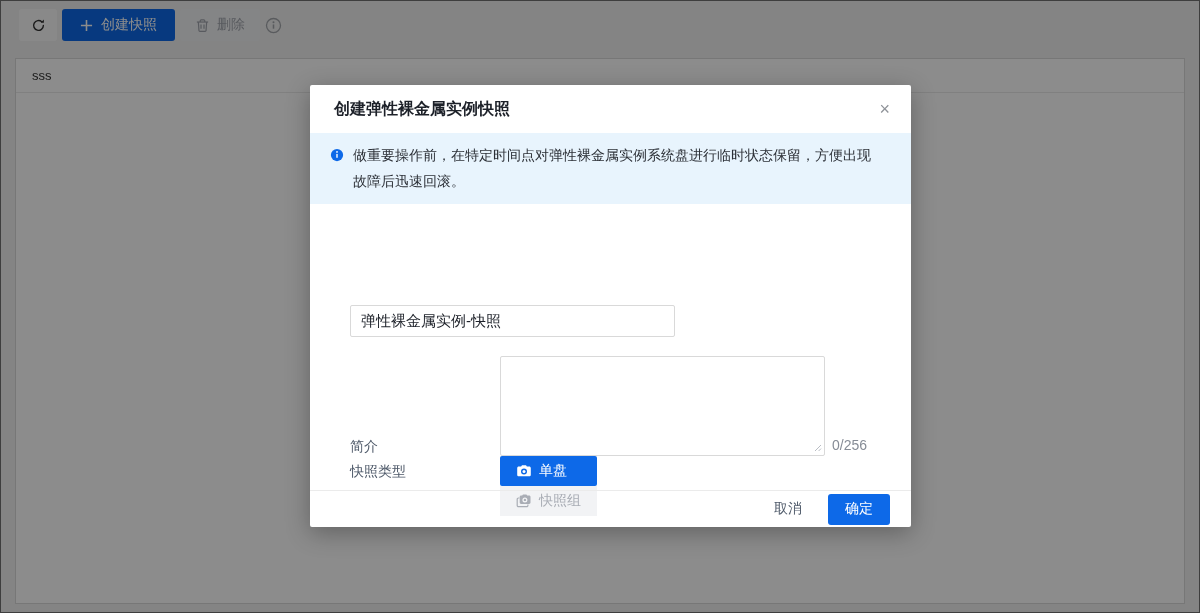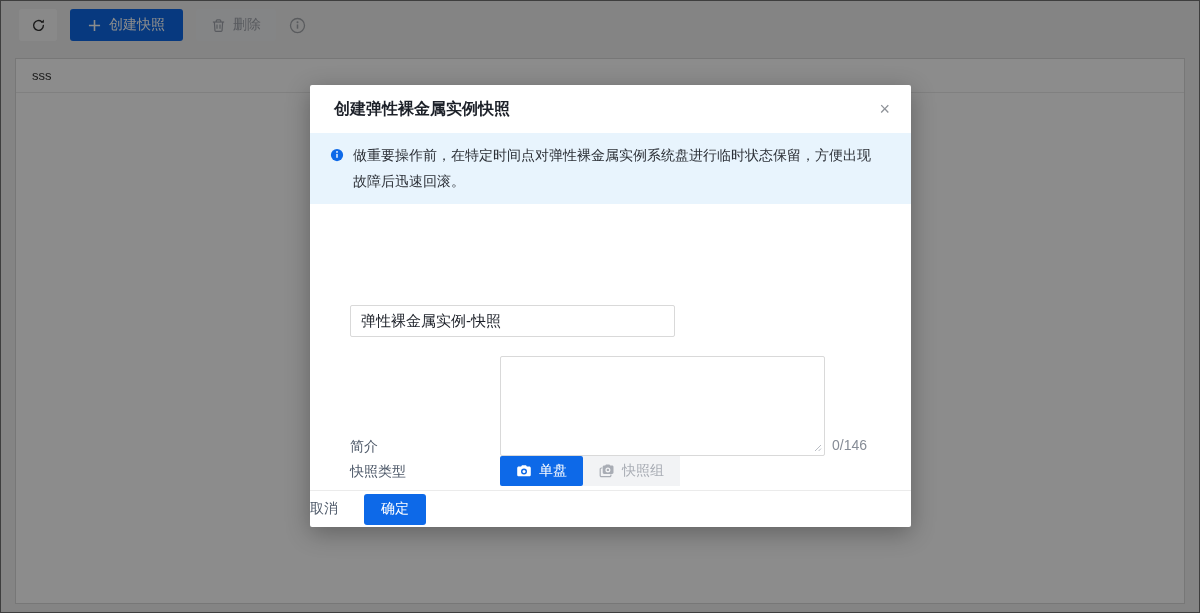--- a/index.html
+++ b/index.html
@@ -4,21 +4,21 @@
 <style>
   * { margin:0; padding:0; box-sizing:border-box; }
   html,body { width:1200px; height:613px; }
   body {
     position:relative; overflow:hidden; background:#f0f0f0;
     font-family:"Liberation Sans","DejaVu Sans",sans-serif;
   }
   .frame { position:absolute; inset:0; border:1px solid #3e3e3e; z-index:60; pointer-events:none; }
 
   
-  .toolbar { position:absolute; top:9px; left:19px; display:flex; align-items:center; gap:13px; height:32px; }
+  .toolbar { position:absolute; top:9px; left:19px; display:flex; align-items:center; gap:5px; height:32px; }
   .btn { height:32px; border-radius:3px; display:flex; align-items:center; font-size:14px; cursor:pointer; border:none; }
   .btn-refresh { width:38px; justify-content:center; background:#fafafa; color:#333; }
   .btn-create { background:#0d69e8; color:#fff; padding:0 18px; gap:8px; }
   .btn-delete { background:#f1f2f4; color:#a1a5ad; padding:0 15px; gap:7px; }
   .toolbar-info { color:#a3a6ab; display:flex; align-items:center; }
   .icon { display:inline-flex; flex:none; }
 
   .panel { position:absolute; left:15px; right:15px; top:58px; bottom:9px; background:#fff; border:1px solid #d9d9d9; }
   .panel-header { height:34px; line-height:33px; padding:0 16px; border-bottom:1px solid #e9e9e9; font-size:13px; color:#333; }
 
@@ -42,27 +42,27 @@
   .row-type { }
   .form-label { width:150px; flex:none; font-size:14px; color:#4e5969; padding-top:7px; }
   .req { color:#f0414d; margin-left:3px; }
   .text-input { width:325px; height:32px; border:1px solid #d9d9d9; border-radius:2px; padding:0 10px;
                 font-size:15px; color:#1d2129; font-family:inherit; outline:none; }
   .desc-wrap { display:flex; align-items:flex-end; position:relative; }
   .desc-input { width:325px; height:100px; border:1px solid #d9d9d9; border-radius:2px; padding:6px 10px;
                 font-size:14px; color:#1d2129; resize:none; font-family:inherit; outline:none; }
   .resize-handle { position:absolute; left:314px; bottom:4px; pointer-events:none; }
   .counter { margin-left:7px; font-size:14px; color:#868c96; padding-bottom:4px; line-height:1; }
-  .type-group { display:flex; }
+  .type-group { display:flex;flex-direction:column; }
   .type-btn { height:30px; display:flex; align-items:center; gap:7px; padding:0 16px; font-size:14px; cursor:pointer; border:none; }
   .type-btn.selected { background:#0d69e8; color:#fff; border-radius:2px; }
   .type-btn.unselected { background:#f2f3f5; color:#a9adb5; }
 
   .modal-footer { position:absolute; left:0; right:0; bottom:0; height:37px; border-top:1px solid #ebebeb;
-                  display:flex; align-items:center; justify-content:flex-start; padding-right:21px; gap:26px; }
+                  display:flex; align-items:center; justify-content:flex-end; padding-right:21px; gap:26px; }
   .cancel-btn { font-size:14px; color:#4e5969; cursor:pointer; background:none; border:none; font-family:inherit; }
   .ok-btn { width:62px; height:31px; background:#0d69e8; color:#fff; border:none; border-radius:3px;
             font-size:14px; cursor:pointer; display:flex; align-items:center; justify-content:center; font-family:inherit; }
 </style>
 </head>
 <body>
 
 <div class="toolbar">
   <button class="btn btn-refresh">
     <span class="icon">
@@ -130,21 +130,21 @@
 
     <div class="form-row row-desc">
       <div class="form-label">简介</div>
       <div class="desc-wrap">
         <textarea class="desc-input" style=""></textarea>
         <span class="icon resize-handle">
           <svg width="8" height="8" viewBox="0 0 8 8">
               <path d="M7 1 1 7M7 4.6 4.6 7" stroke="#b9bdc4" stroke-width="1"></path>
             </svg>
         </span>
-        <span class="counter">0/146</span>
+        <span class="counter">0/256</span>
       </div>
     </div>
 
     <div class="form-row row-type">
       <div class="form-label">快照类型</div>
       <div class="type-group">
         <button class="type-btn selected" style="background: rgb(13, 105, 232);">
           <span class="icon">
             <svg width="16" height="16" viewBox="0 0 16 16">
                 <path fill-rule="evenodd" fill="currentColor" d="M6 2.2h4l.9 1.3h2.3c.9 0 1.6.7 1.6 1.6v6.6c0 .9-.7 1.6-1.6 1.6H2.8c-.9 0-1.6-.7-1.6-1.6V5.1c0-.9.7-1.6 1.6-1.6h2.3L6 2.2zM8 11.4a3 3 0 1 0 0-6 3 3 0 0 0 0 6z"></path>

